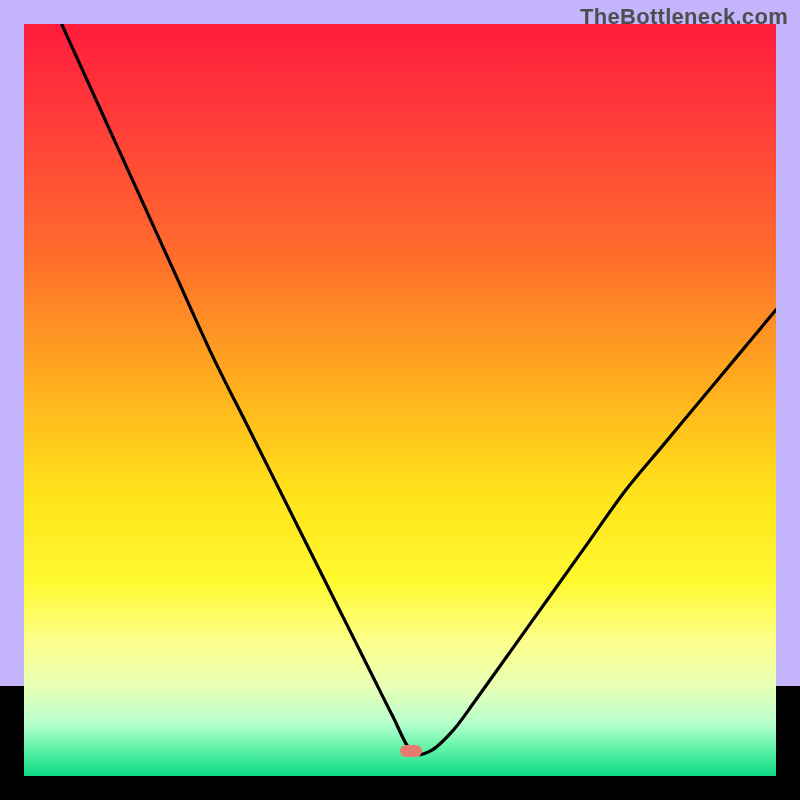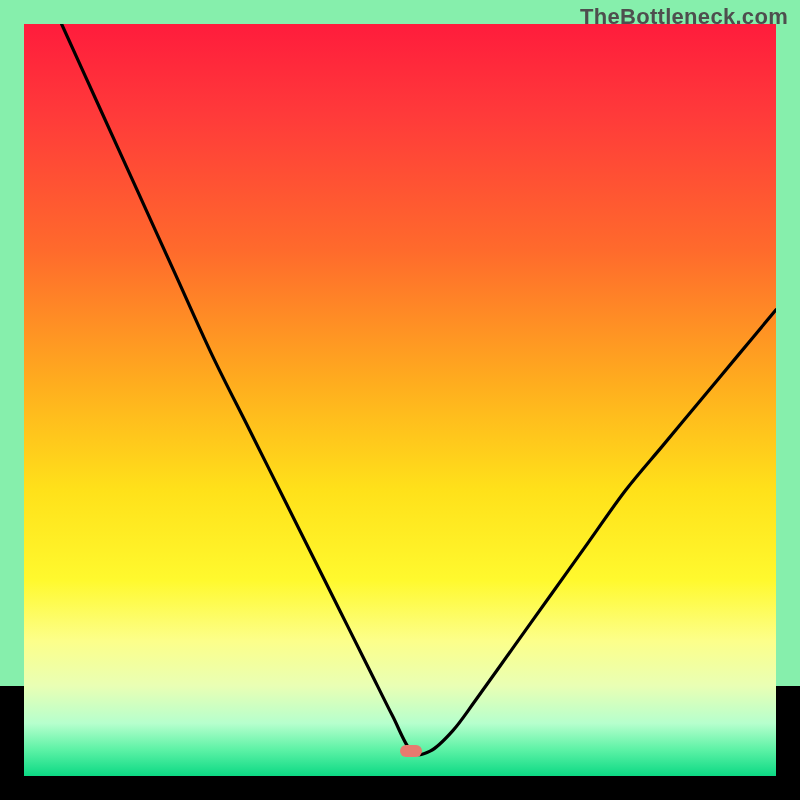--- a/index.html
+++ b/index.html
@@ -8,21 +8,21 @@
     width: 800px;
     height: 800px;
     background: #000;
     font-family: Arial, Helvetica, sans-serif;
     overflow: hidden;
   }
   .frame {
     position: relative;
     width: 800px;
     height: 686px;
-    background: #86efac;
+    background: #c4b5fd;
   }
   .watermark {
     position: absolute;
     top: 4px;
     right: 12px;
     color: #4e4e4e;
     font-size: 22px;
     font-weight: bold;
     letter-spacing: 0.3px;
     user-select: none;

